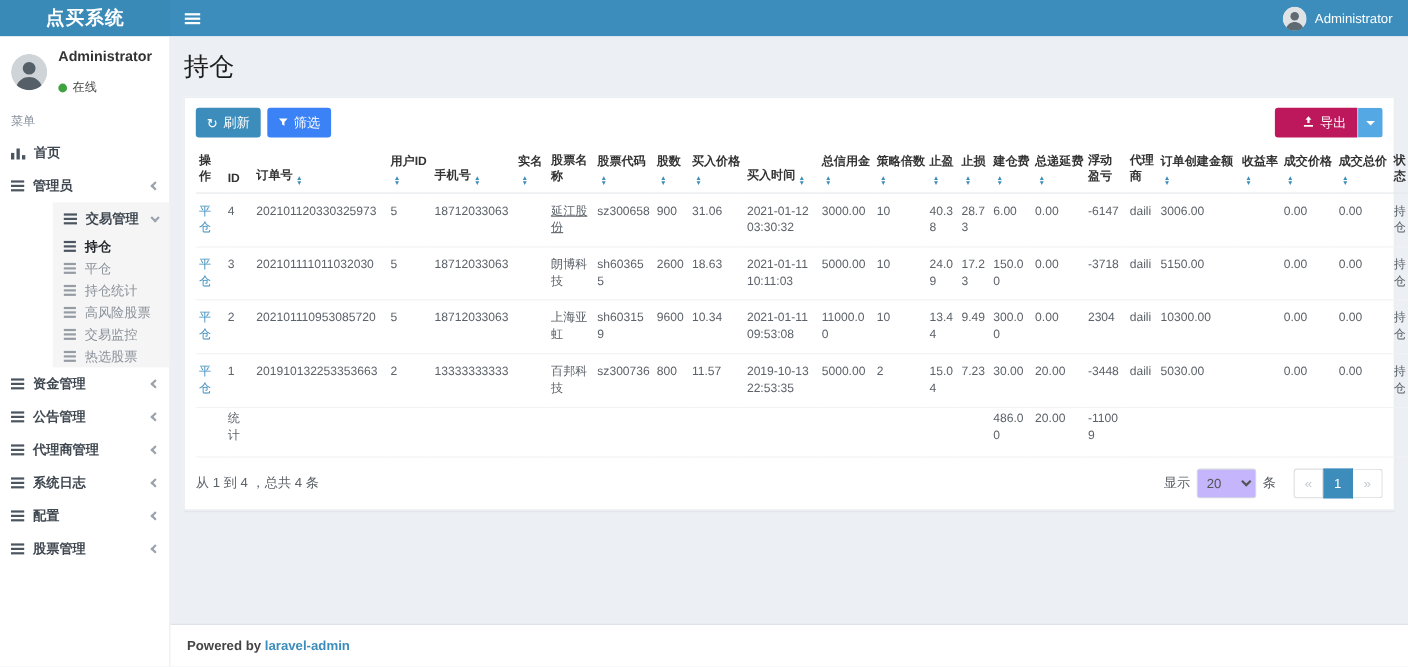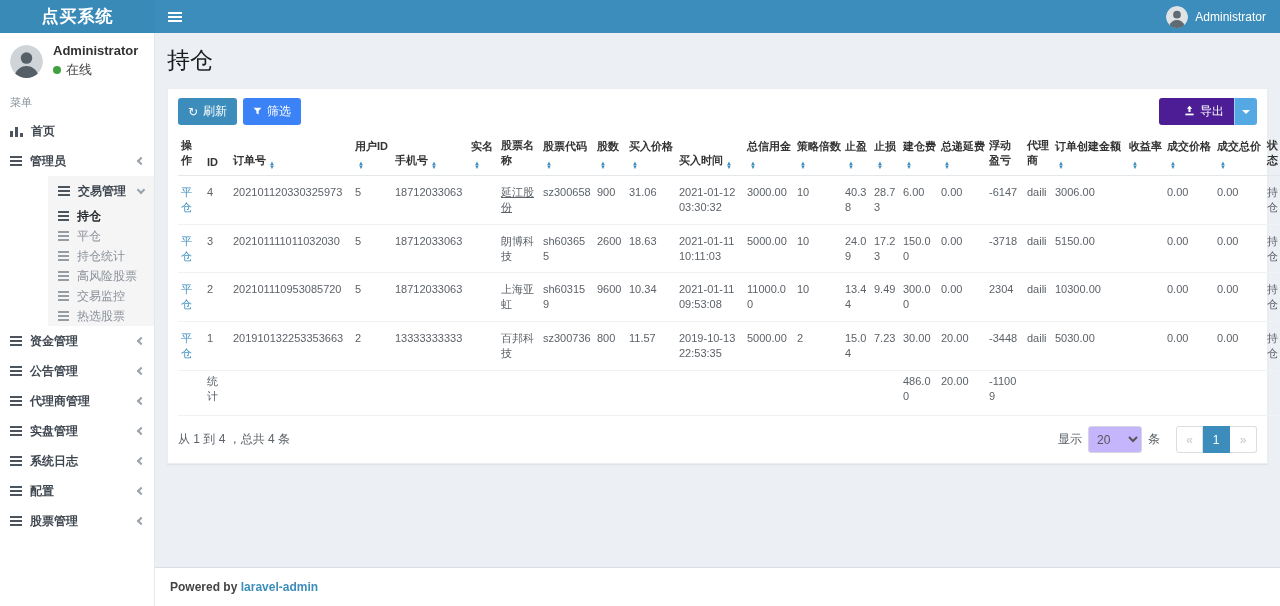--- a/index.html
+++ b/index.html
@@ -20,21 +20,21 @@
   .maincol { flex:1; display:flex; flex-direction:column; min-width:0; }
   .content { flex:1; background:#ecf0f5; padding:9px 12px 0; overflow:hidden; }
   .mainfooter { background:#fff; border-top:1px solid #d8dde3; padding:12px 15px; font-size:12px; color:#444; }
   .mainfooter b { font-weight:bold; }
   .mainfooter a { color:#3c8dbc; text-decoration:none; font-weight:bold; }
 
   
   .user-panel { display:flex; gap:10px; padding:10px 10px 8px; align-items:center; }
   .user-avatar { width:33px; height:33px; border-radius:50%; overflow:hidden; flex:0 0 auto; }
   .user-name { font-size:13px; color:#333; font-weight:bold; }
-  .user-status { margin-top:3px; display:flex; align-items:center; gap:5px; color:#444; font-size:13px; }
+  .user-status { margin-top:14px; display:flex; align-items:center; gap:5px; color:#444; font-size:11px; }
   .dot { width:8px; height:8px; border-radius:50%; background:#3fa23f; }
   .menu-label { padding:8px 10px 6px; color:#848f99; font-size:11px; }
   .mi, .smi { display:flex; align-items:center; gap:8px; padding:0 10px; color:#3f4750; text-decoration:none; cursor:pointer; }
   .mi { height:30px; font-weight:bold; font-size:12px; }
   .smi { height:20px; color:#8a9199; font-weight:normal; font-size:12px; }
   .smi.active { color:#24282c; font-weight:bold; }
   .mgroup.open { background:#f5f5f6;margin-left:48px; }
   .ic { flex:0 0 auto; }
   .ic-list { width:12px; height:10px; background:
       linear-gradient(#4a5560,#4a5560) 0 0/12px 2px no-repeat,
@@ -51,21 +51,21 @@
   .chev.down { transform:rotate(-45deg); margin-top:-3px; }
 
   
   h1.page-title { font-size:23px; font-weight:normal; color:#1c1c1c; margin:3px 0 12px; }
   .box { background:#fff; border:1px solid #e9edf1; box-shadow:0 1px 1px rgba(0,0,0,.05); }
   .box-header { padding:9px 10px; display:flex; align-items:center; }
   .btn { display:inline-flex; align-items:center; gap:5px; border:none; color:#fff; font-size:12px; padding:5px 10px; border-radius:3px; cursor:pointer; font-family:inherit; }
   .btn-refresh { background:#3c8dbc; margin-right:6px; }
   .btn-filter { background:#3b82f6; }
   .export-group { margin-left:auto; display:inline-flex; }
-  .btn-export { background:#4c1d95; border-radius:3px 0 0 3px;padding-left:25px; }
+  .btn-export { background:#be185d; border-radius:3px 0 0 3px;padding-left:25px; }
   .btn-export-caret { background:#54a9e4; border-left:1px solid rgba(255,255,255,.45); border-radius:0 3px 3px 0; padding:5px 7px; display:flex; align-items:center; cursor:pointer; }
   .caret { width:0; height:0; border-left:4px solid transparent; border-right:4px solid transparent; border-top:4px solid #fff; }
 
   .box-body { padding:0 10px; }
   table.grid { width:100%; table-layout:fixed; border-collapse:collapse; font-size:11px; }
   table.grid th { text-align:left; vertical-align:bottom; padding:4px 3px 7px; color:#333; font-size:11px; border-bottom:1px solid #e4e7ea; word-break:break-all; }
   table.grid th .lbl { word-break:keep-all; }
   table.grid th.nosort .lbl { word-break:break-all; }
   .sort { display:inline-flex; flex-direction:column; margin-left:3px; vertical-align:baseline; transform:translateY(1px); cursor:pointer; }
   .sort i { font-style:normal; font-size:6px; line-height:4px; color:#3c8dbc; }
@@ -171,25 +171,20 @@
           <span class="chev left"></span>
         </a>
         <a class="mi">
           <span class="ic ic-list"></span>
           <span class="ml">公告管理</span>
           <span class="chev left"></span>
         </a>
         <a class="mi">
           <span class="ic ic-list"></span>
           <span class="ml">代理商管理</span>
-          <span class="chev left"></span>
-        </a>
-        <a class="mi">
-          <span class="ic ic-list"></span>
-          <span class="ml">实盘管理</span>
           <span class="chev left"></span>
         </a>
         <a class="mi">
           <span class="ic ic-list"></span>
           <span class="ml">系统日志</span>
           <span class="chev left"></span>
         </a>
         <a class="mi">
           <span class="ic ic-list"></span>
           <span class="ml">配置</span>

